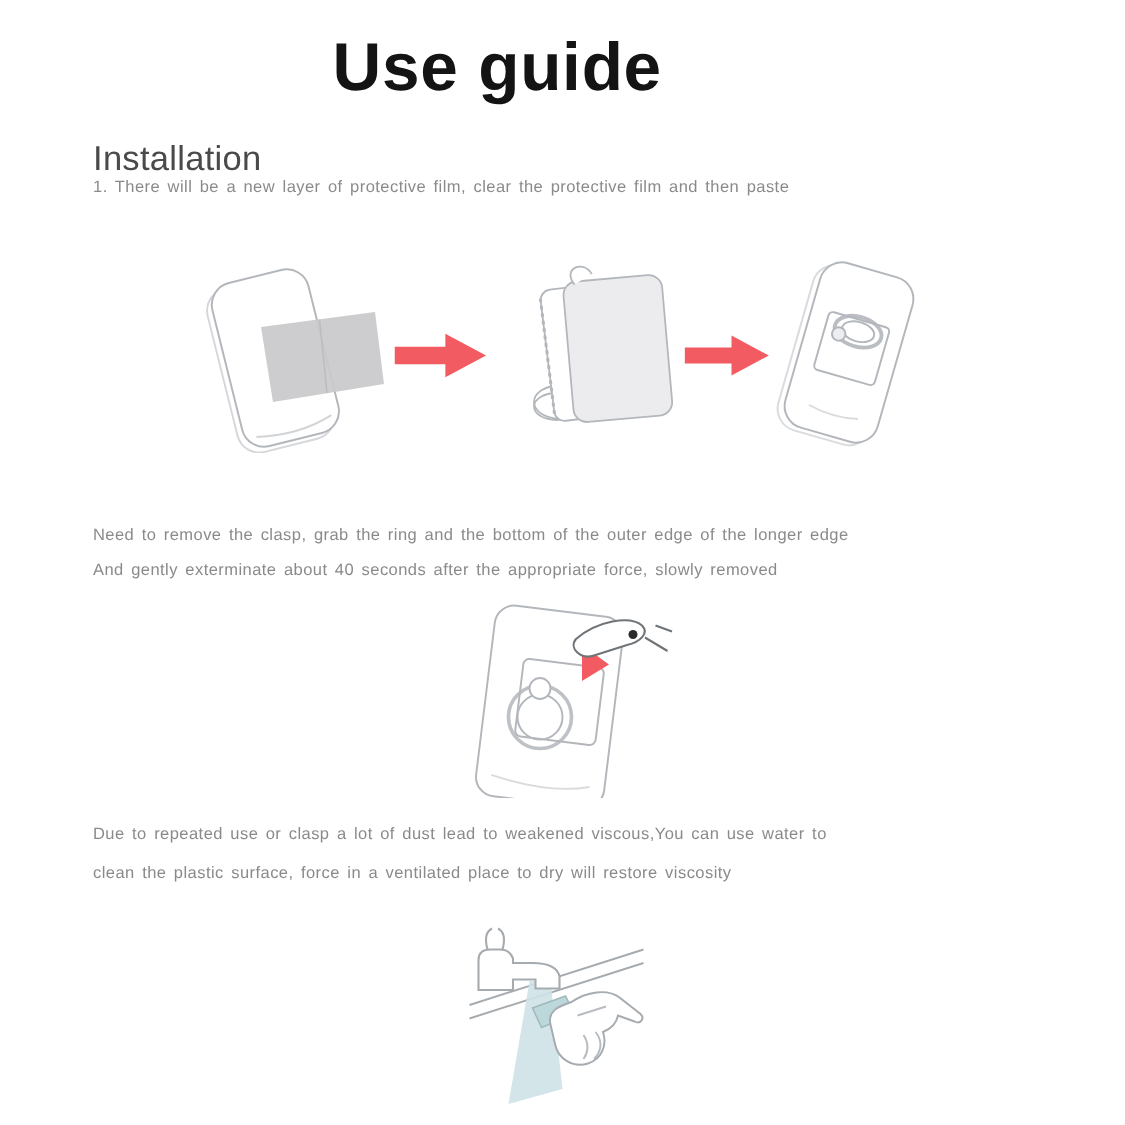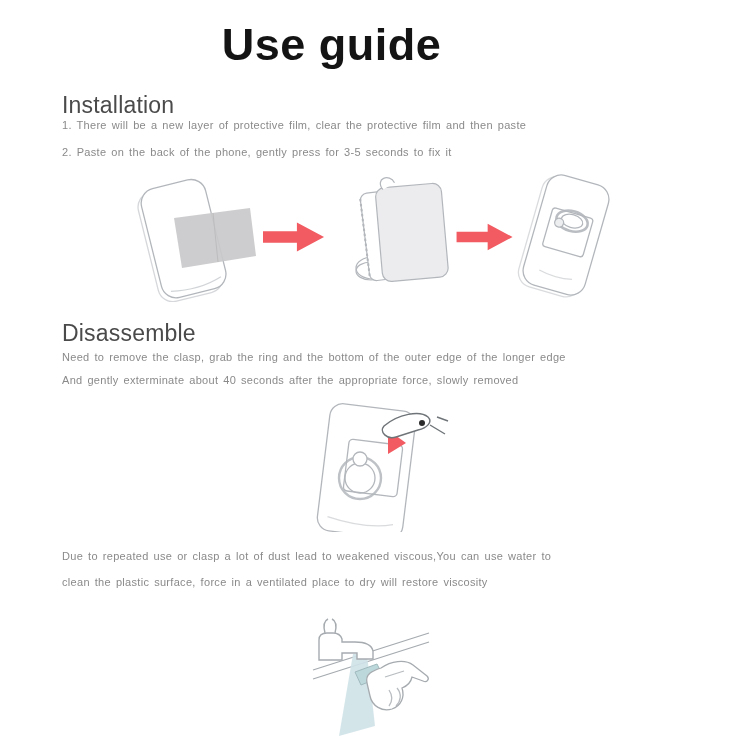--- a/index.html
+++ b/index.html
@@ -36,21 +36,20 @@
 </style>
 </head>
 <body>
 
 <div class="canvas">
 
   <div class="title">Use guide</div>
 
   <div class="section-heading h-install">Installation</div>
   <div class="body-line l1a">1. There will be a new layer of protective film, clear the protective film and then paste</div>
-  <div class="body-line l1b">2. Paste on the back of the phone, gently press for 3-5 seconds to fix it</div>
 
   <svg class="ill i-phone-film" viewBox="0 0 142 132">
     <g transform="rotate(-14 70 66)" fill="none" stroke="#b3b7bc" stroke-width="1.3">
       <rect x="30" y="15" width="66" height="112" rx="15" opacity="0.55"></rect>
       <rect x="34" y="12" width="66" height="112" rx="15" fill="#ffffff"></rect>
       <path d="M42,116 q28,6 52,-2" opacity="0.6"></path>
     </g>
     <polygon points="58,48 134,38 140,86 66,98" opacity="0.92" fill="#c9c9cb"></polygon>
     <line x1="97" y1="43" x2="102" y2="92" stroke="#bcbcbe" stroke-width="1"></line>
   </svg>
@@ -83,21 +82,20 @@
       <rect x="24" y="13" width="64" height="114" rx="15" opacity="0.5"></rect>
       <rect x="28" y="10" width="64" height="114" rx="15" fill="#ffffff"></rect>
       <rect x="40" y="44" width="42" height="40" rx="3"></rect>
       <path d="M44,108 q18,4 34,0" opacity="0.5"></path>
       <ellipse cx="62" cy="52" rx="16" ry="10" stroke-width="2.6" opacity="0.9"></ellipse>
       <ellipse cx="62" cy="52" rx="11" ry="6.5"></ellipse>
       <circle cx="50" cy="57" r="4.5" fill="#eceef0"></circle>
     </g>
   </svg>
 
-  <div class="section-heading h-dis">Disassemble</div>
   <div class="body-line l2a">Need to remove the clasp, grab the ring and the bottom of the outer edge of the longer edge</div>
   <div class="body-line l2b">And gently exterminate about 40 seconds after the appropriate force, slowly removed</div>
 
   <svg class="ill i-disassemble" viewBox="0 0 150 130">
     <g fill="none" stroke="#b3b7bc" stroke-width="1.3">
       <g transform="rotate(7 75 64)">
         <rect x="24" y="6" width="86" height="128" rx="13" fill="#ffffff"></rect>
         <path d="M34,120 q40,8 66,0" opacity="0.5"></path>
       </g>
       <rect x="46" y="40" width="54" height="52" rx="4" transform="rotate(7 73 66)"></rect>

